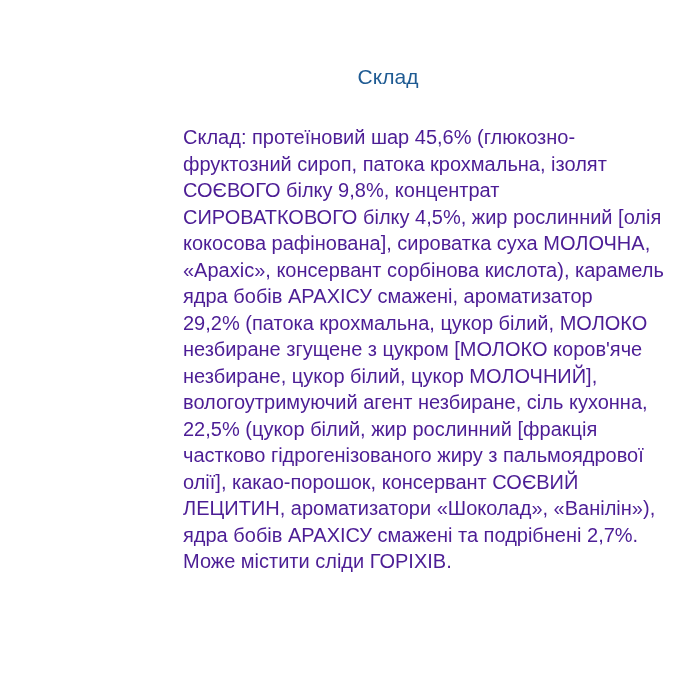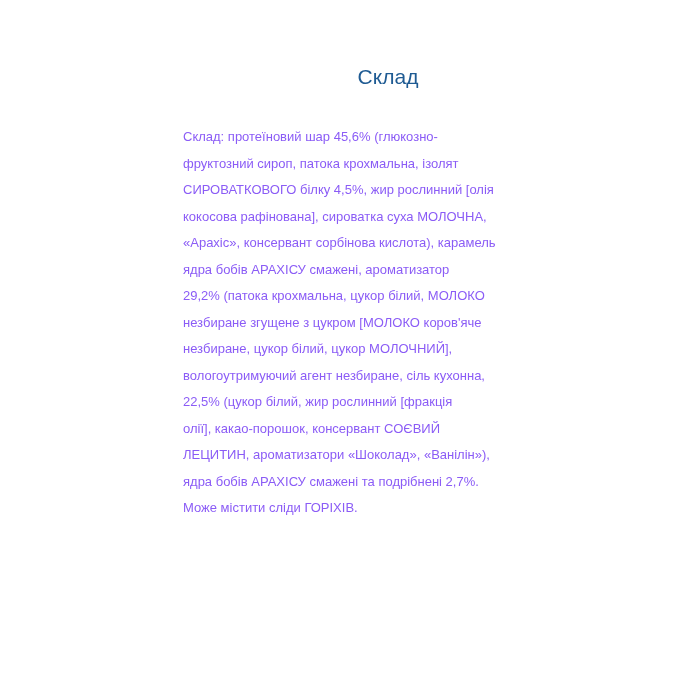--- a/index.html
+++ b/index.html
@@ -28,45 +28,47 @@
       font-weight: normal;
       margin: 0;
       line-height: 30px;
     }
     .body-text {
       position: absolute;
       top: 124px;
       left: 159px;
       width: 410px;
       font-family: "Liberation Sans", sans-serif;
-      font-size: 13px;
+      font-size: 20px;
       line-height: 26.5px;
-      color: #8b5cf6;
+      color: #4c1d95;
       margin: 0;
     }
     .line {
       display: block;
       white-space: nowrap;
     }
   </style>
 </head>
 <body>
 
 <div class="page">
   <h2 class="title">Склад</h2>
   <p class="body-text">
     <span class="line">Склад: протеїновий шар 45,6% (глюкозно-</span>
     <span class="line">фруктозний сироп, патока крохмальна, ізолят</span>
+    <span class="line">СОЄВОГО білку 9,8%, концентрат</span>
     <span class="line">СИРОВАТКОВОГО білку 4,5%, жир рослинний [олія</span>
     <span class="line">кокосова рафінована], сироватка суха МОЛОЧНА,</span>
     <span class="line">«Арахіс», консервант сорбінова кислота), карамель</span>
     <span class="line">ядра бобів АРАХІСУ смажені, ароматизатор</span>
     <span class="line">29,2% (патока крохмальна, цукор білий, МОЛОКО</span>
     <span class="line">незбиране згущене з цукром [МОЛОКО коров'яче</span>
     <span class="line">незбиране, цукор білий, цукор МОЛОЧНИЙ],</span>
     <span class="line">вологоутримуючий агент незбиране, сіль кухонна,</span>
     <span class="line">22,5% (цукор білий, жир рослинний [фракція</span>
+    <span class="line">частково гідрогенізованого жиру з пальмоядрової</span>
     <span class="line">олії], какао-порошок, консервант СОЄВИЙ</span>
     <span class="line">ЛЕЦИТИН, ароматизатори «Шоколад», «Ванілін»),</span>
     <span class="line">ядра бобів АРАХІСУ смажені та подрібнені 2,7%.</span>
     <span class="line">Може містити сліди ГОРІХІВ.</span>
   </p>
 </div>
 
 </body></html>

